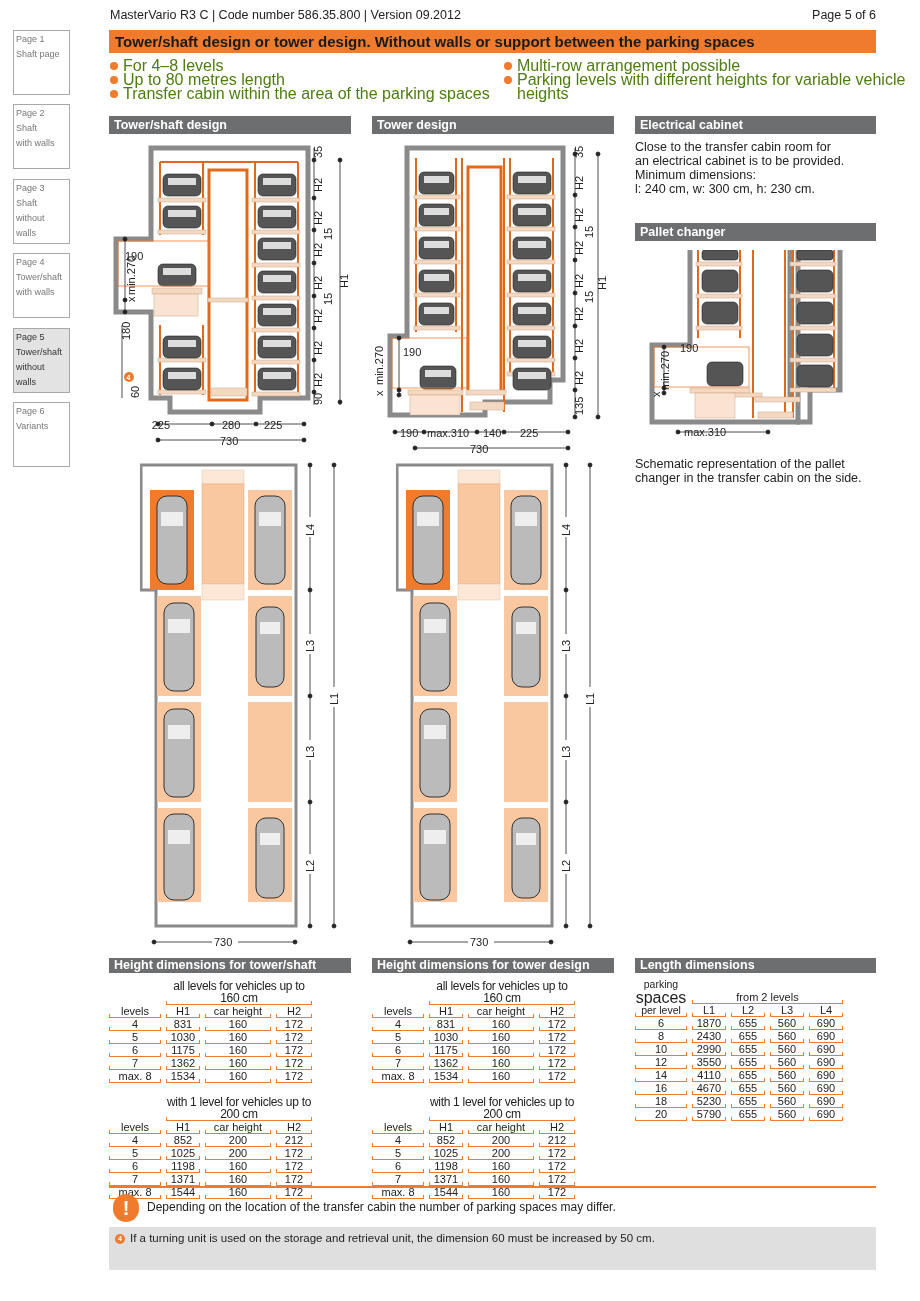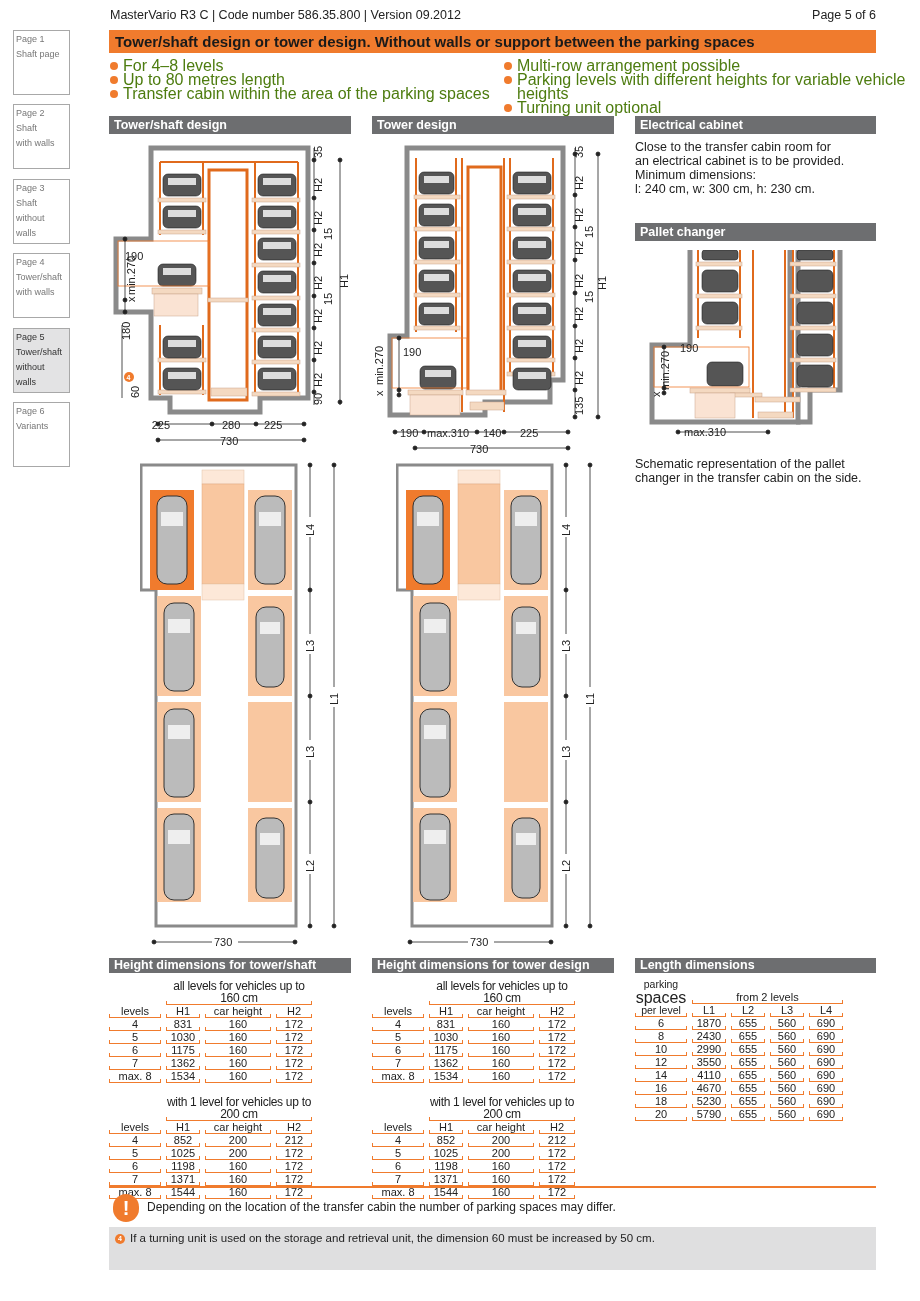--- a/index.html
+++ b/index.html
@@ -70,21 +70,20 @@
 <div class="abs titlebar">Tower/shaft design or tower design. Without walls or support between the parking spaces</div>
 
 <div class="abs bullets" style="left:110px;top:59px">
   <div>For 4–8 levels</div>
   <div>Up to 80 metres length</div>
   <div>Transfer cabin within the area of the parking spaces</div>
 </div>
 <div class="abs bullets" style="left:504px;top:59px">
   <div>Multi-row arrangement possible</div>
   <div>Parking levels with different heights for variable vehicle heights</div>
-  <div>Turning unit optional</div>
 </div>
 
 <div class="abs sechead" style="left:109px;top:116px;width:242px">Tower/shaft design</div>
 <div class="abs sechead" style="left:372px;top:116px;width:242px">Tower design</div>
 <div class="abs sechead" style="left:635px;top:116px;width:241px">Electrical cabinet</div>
 
 <div class="abs etext" style="left:635px;top:140px;width:240px">
   <div>Close to the transfer cabin room for</div>
   <div>an electrical cabinet is to be provided.</div>
   <div>Minimum dimensions:</div>

